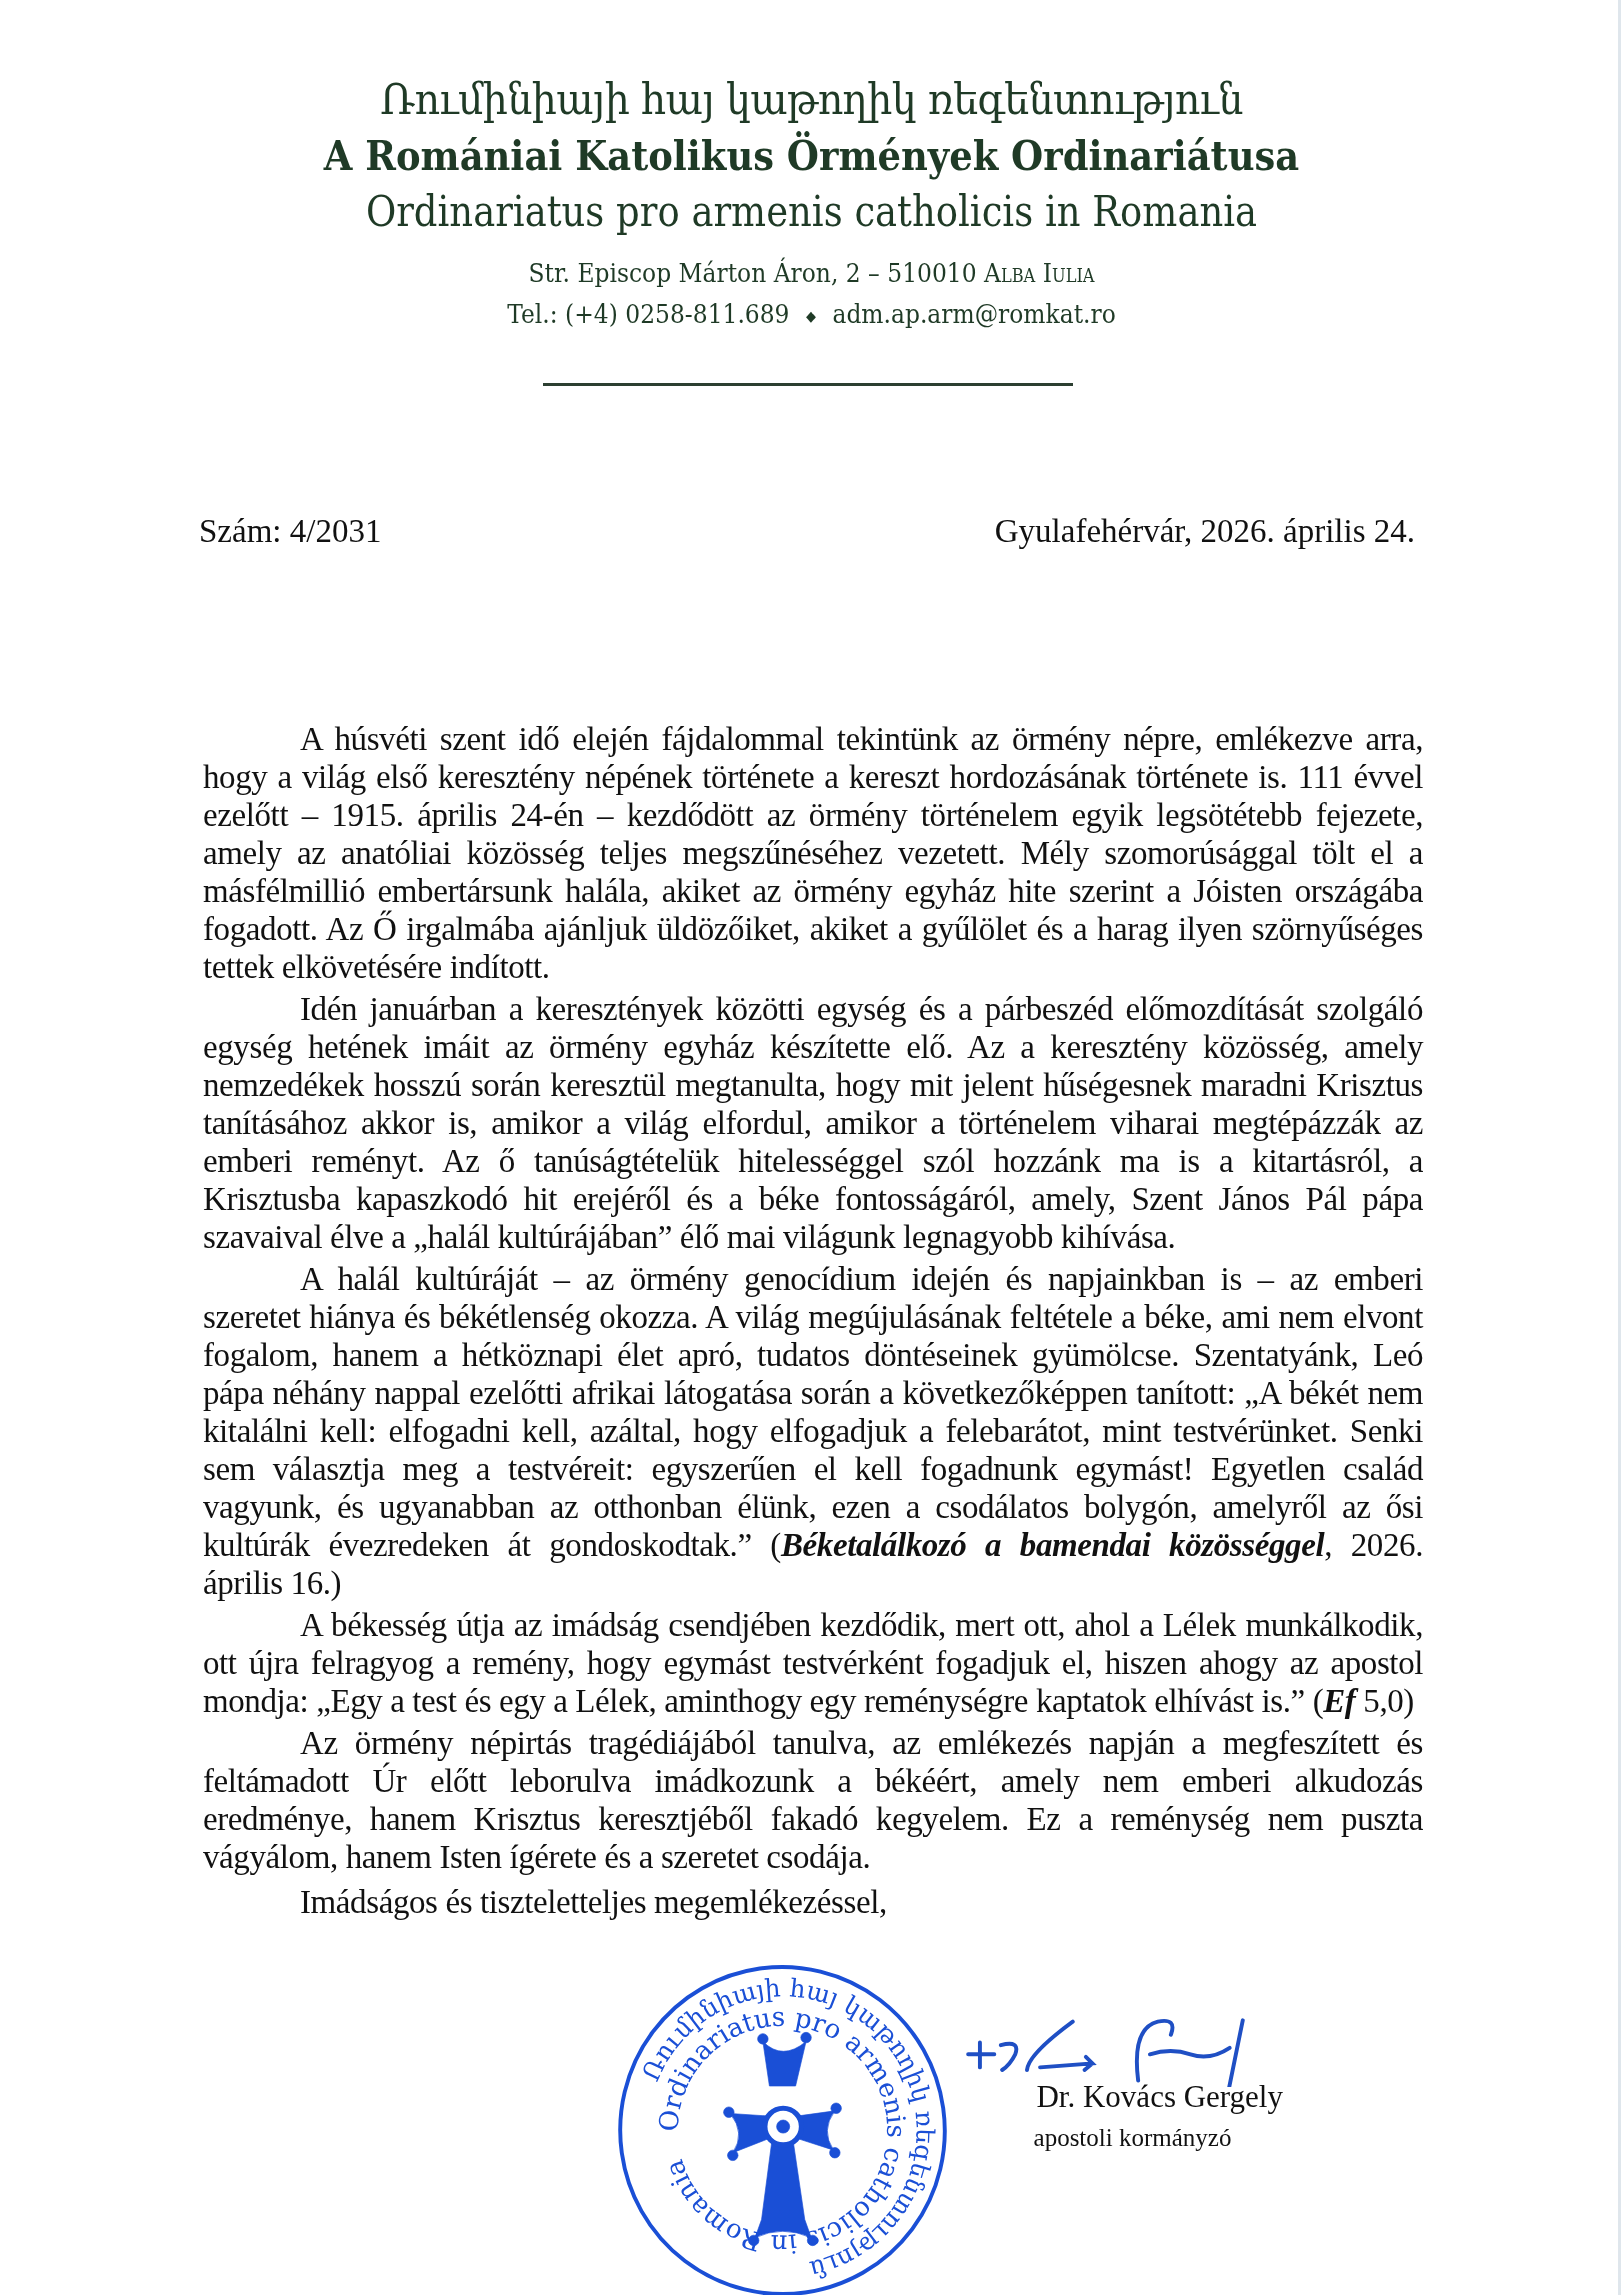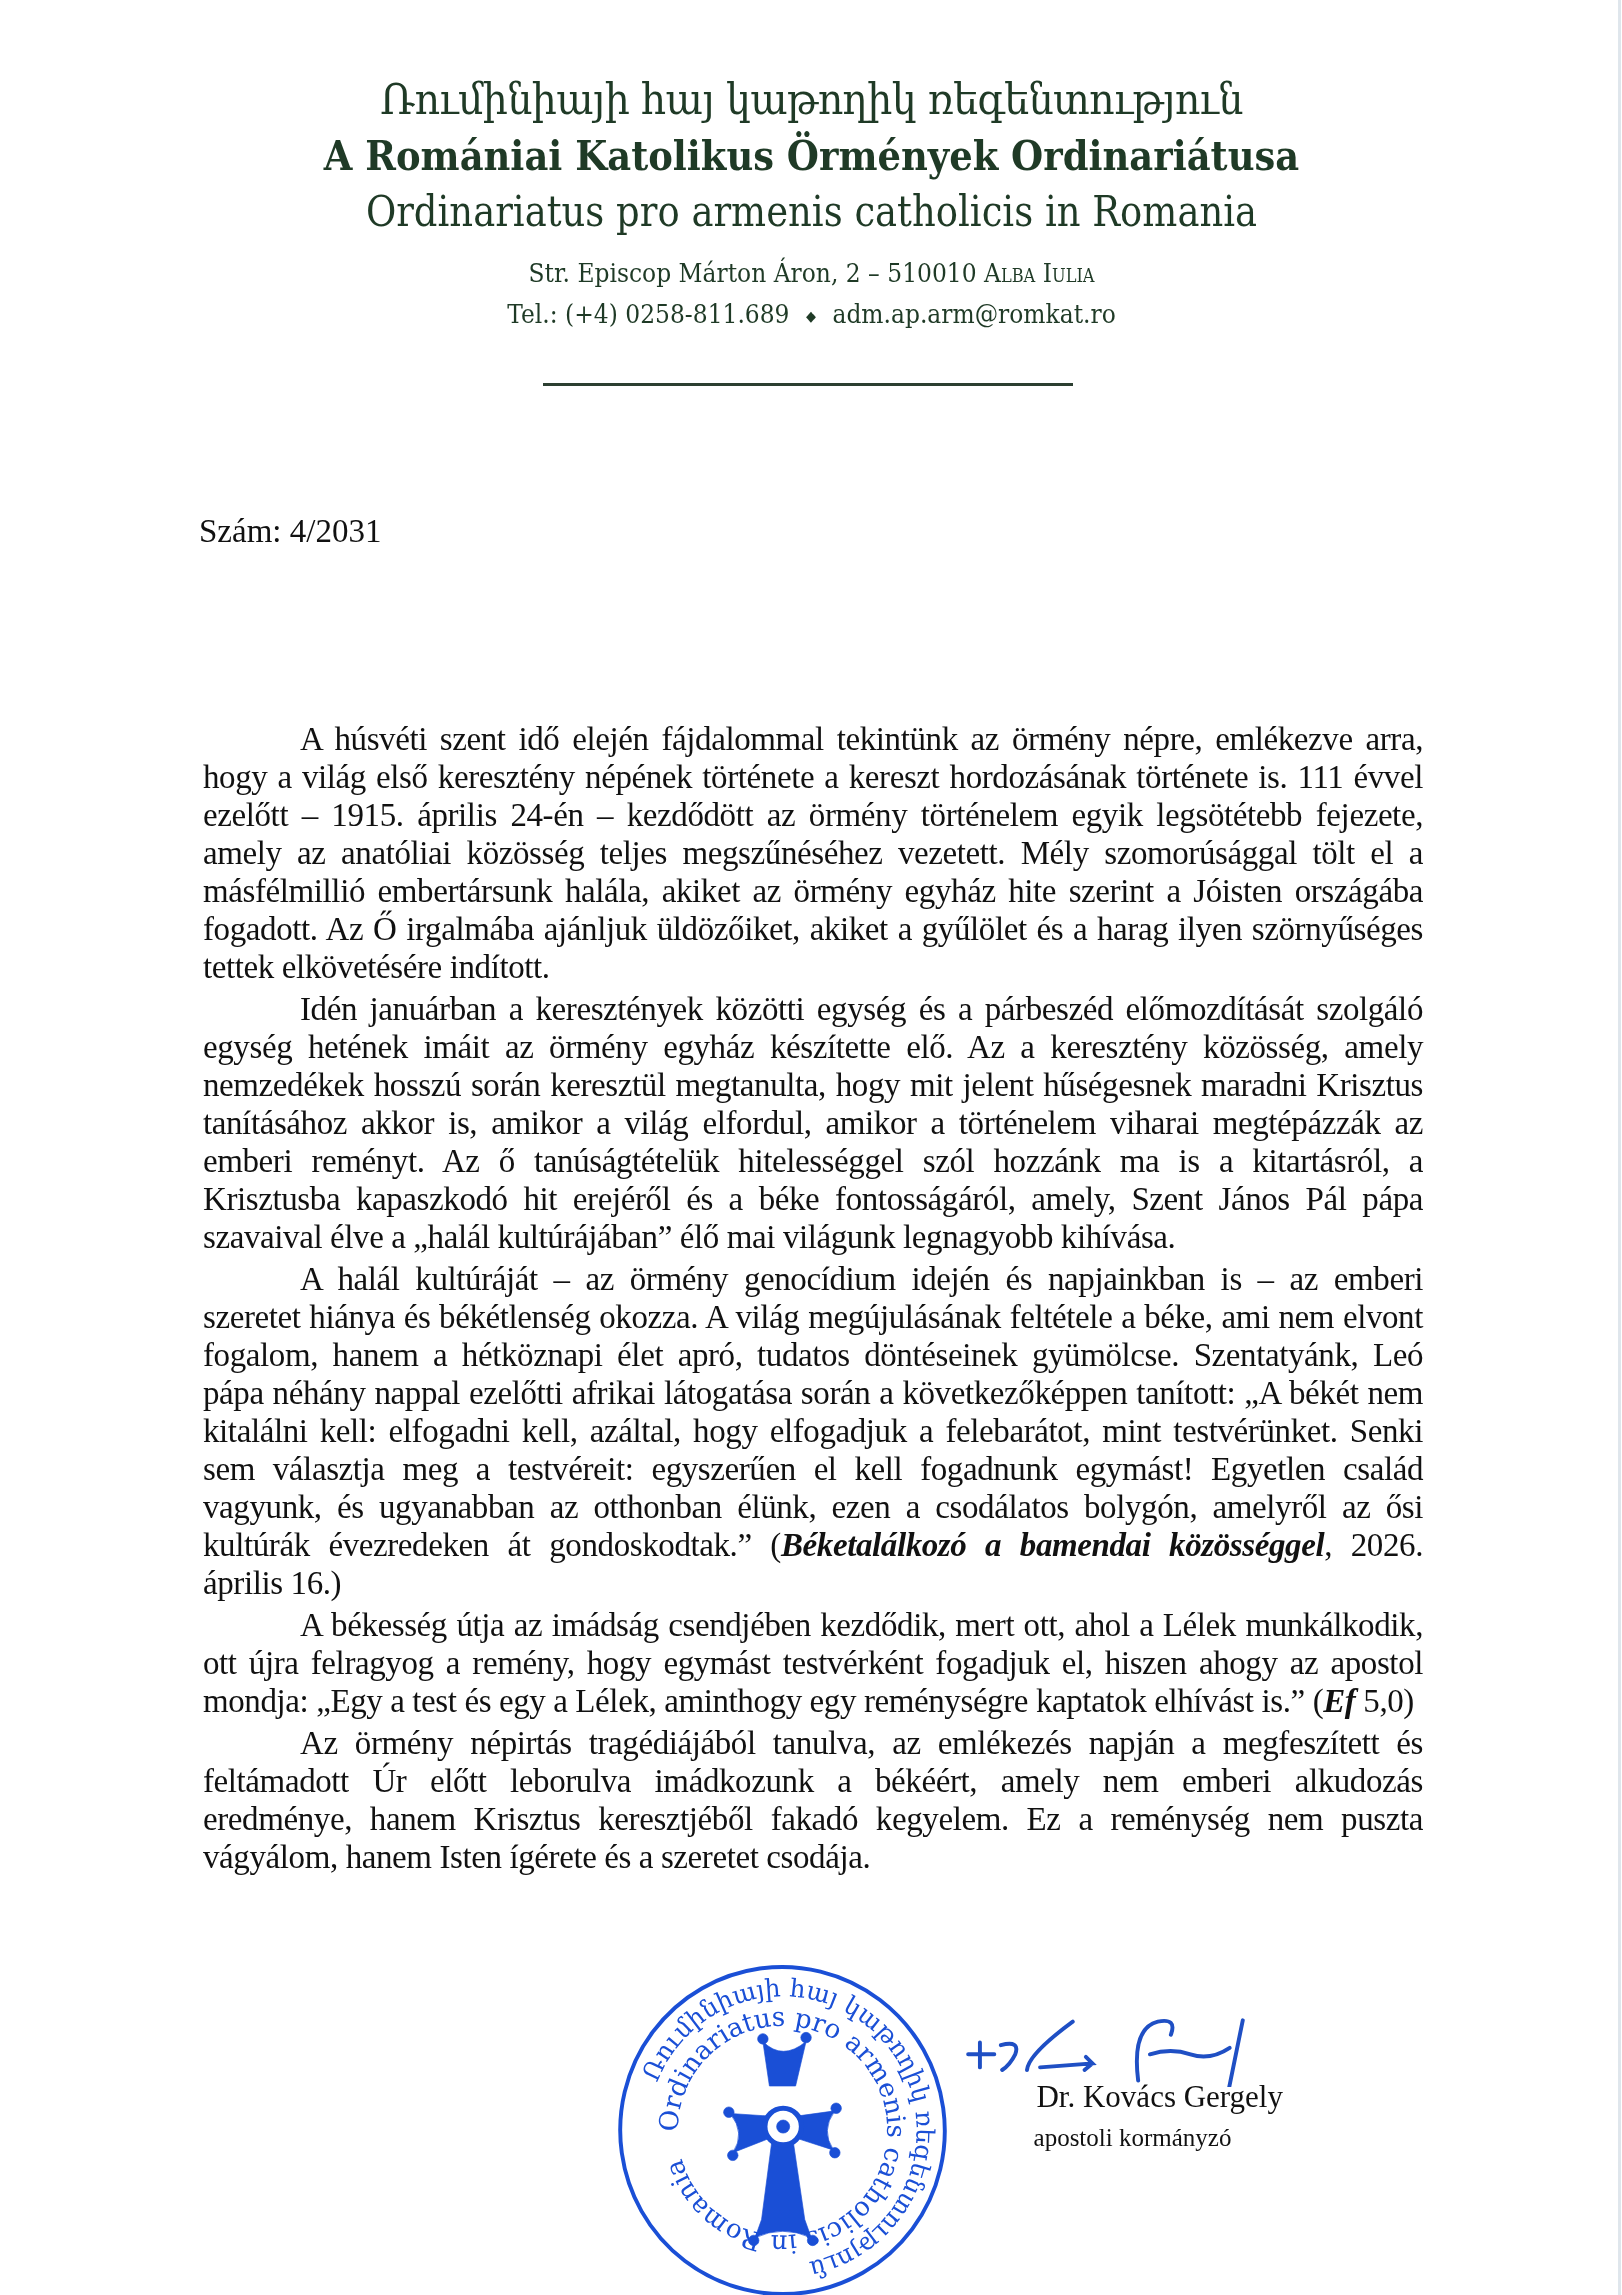--- a/index.html
+++ b/index.html
@@ -86,28 +86,30 @@
     <span>Str. Episcop Márton Áron, 2 – 510010 </span><span class="smallcaps">Alba Iulia</span>
   </div>
   <div class="lh-contact">
     <span>Tel.: (+4) 0258-811.689</span><span class="sep-diamond">◆</span><span>adm.ap.arm@romkat.ro</span>
   </div>
   <div class="lh-rule"></div>
 </header>
 
 <div class="ref-line">
   <span>Szám: 4/2031</span>
+  <span>Gyulafehérvár, 2026. április 24.</span>
 </div>
 
 <main class="body-text">
   <p>A húsvéti szent idő elején fájdalommal tekintünk az örmény népre, emlékezve arra, hogy a világ első keresztény népének története a kereszt hordozásának története is. 111 évvel ezelőtt – 1915. április 24-én – kezdődött az örmény történelem egyik legsötétebb fejezete, amely az anatóliai közösség teljes megszűnéséhez vezetett. Mély szomorúsággal tölt el a másfélmillió embertársunk halála, akiket az örmény egyház hite szerint a Jóisten országába fogadott. Az Ő irgalmába ajánljuk üldözőiket, akiket a gyűlölet és a harag ilyen szörnyűséges tettek elkövetésére indított.</p>
   <p>Idén januárban a keresztények közötti egység és a párbeszéd előmozdítását szolgáló egység hetének imáit az örmény egyház készítette elő. Az a keresztény közösség, amely nemzedékek hosszú során keresztül megtanulta, hogy mit jelent hűségesnek maradni Krisztus tanításához akkor is, amikor a világ elfordul, amikor a történelem viharai megtépázzák az emberi reményt. Az ő tanúságtételük hitelességgel szól hozzánk ma is a kitartásról, a Krisztusba kapaszkodó hit erejéről és a béke fontosságáról, amely, Szent János Pál pápa szavaival élve a „halál kultúrájában” élő mai világunk legnagyobb kihívása.</p>
   <p><span>A halál kultúráját – az örmény genocídium idején és napjainkban is – az emberi szeretet hiánya és békétlenség okozza. A világ megújulásának feltétele a béke, ami nem elvont fogalom, hanem a hétköznapi élet apró, tudatos döntéseinek gyümölcse. Szentatyánk, Leó pápa néhány nappal ezelőtti afrikai látogatása során a következőképpen tanított: „A békét nem kitalálni kell: elfogadni kell, azáltal, hogy elfogadjuk a felebarátot, mint testvérünket. Senki sem választja meg a testvéreit: egyszerűen el kell fogadnunk egymást! Egyetlen család vagyunk, és ugyanabban az otthonban élünk, ezen a csodálatos bolygón, amelyről az ősi kultúrák évezredeken át gondoskodtak.” (</span><em>Béketalálkozó a bamendai közösséggel</em><span>, 2026. április 16.)</span></p>
   <p><span>A békesség útja az imádság csendjében kezdődik, mert ott, ahol a Lélek munkálkodik, ott újra felragyog a remény, hogy egymást testvérként fogadjuk el, hiszen ahogy az apostol mondja: „Egy a test és egy a Lélek, aminthogy egy reménységre kaptatok elhívást is.” (</span><em>Ef</em><span> 5,0)</span></p>
   <p>Az örmény népirtás tragédiájából tanulva, az emlékezés napján a megfeszített és feltámadott Úr előtt leborulva imádkozunk a békéért, amely nem emberi alkudozás eredménye, hanem Krisztus keresztjéből fakadó kegyelem. Ez a reménység nem puszta vágyálom, hanem Isten ígérete és a szeretet csodája.</p>
+  <p class="closing">Imádságos és tiszteletteljes megemlékezéssel,</p>
 </main>
 
 <div class="seal">
   <svg width="335" height="335" viewBox="0 0 512 512">
     <defs>
       <path id="outerRing" d="M 256,256 m -205,0 a 205,205 0 1,1 410,0 a 205,205 0 1,1 -410,0"></path>
       <path id="innerRing" d="M 256,256 m -160,0 a 160,160 0 1,1 320,0 a 160,160 0 1,1 -320,0"></path>
     </defs>
     <g transform="rotate(-8 256 256)">
       <ellipse cx="256" cy="256" rx="248" ry="250" fill="none" stroke="#1a4fd6" stroke-width="6"></ellipse>

